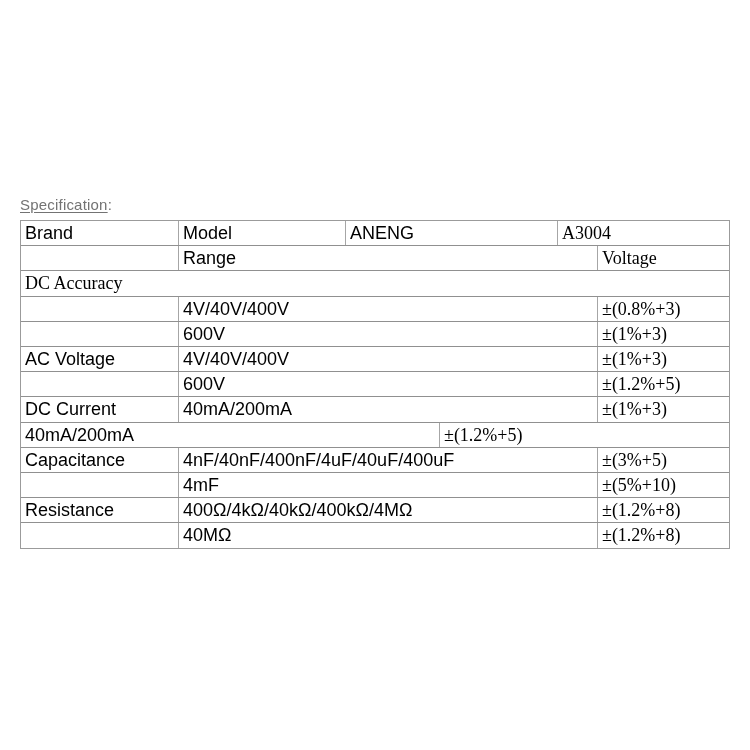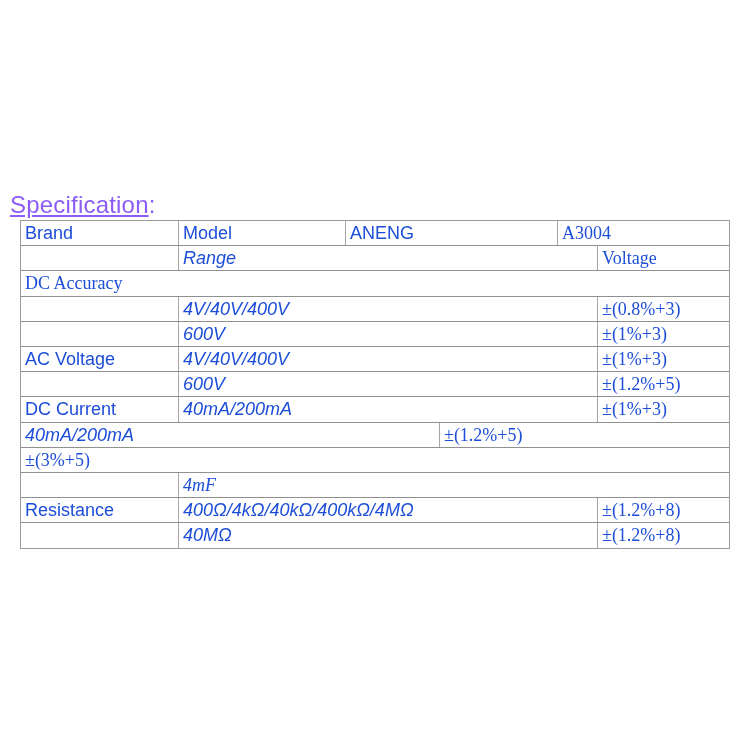--- a/index.html
+++ b/index.html
@@ -6,25 +6,25 @@
   html, body { width: 750px; height: 750px; }
   body {
     background: #ffffff;
     font-family: "Liberation Sans", sans-serif;
     color: #1c1c1c;
     position: relative;
     overflow: hidden;
   }
   .heading {
     position: absolute;
-    left: 10px;
+    left: 20px;
     top: 193px;
-    font-size: 24px;
+    font-size: 15px;
     line-height: 24px;
-    color: #8b5cf6;
+    color: #737373;
     letter-spacing: 0.2px;
   }
   .heading .underlined { text-decoration: underline; text-underline-offset: 2px; }
   .spec-table {
     position: absolute;
     left: 20px;
     top: 220px;
     width: 710px;
     border: 1px solid #9b9b9b;
     background: #ffffff;
@@ -35,31 +35,31 @@
     border-bottom: 1px solid #909090;
   }
   .t-row:last-child { border-bottom: none; }
   .t-cell {
     border-right: 1px solid #a6a6a6;
     padding-left: 4px;
     font-size: 18px;
     line-height: 24px;
     white-space: nowrap;
     overflow: hidden;
-    color: #1d4ed8;
+    color: #000000;
   }
   .t-cell:last-child { border-right: none; font-family: Liberation Serif, serif; }
   
   .c-brand-label { width: 158px; flex: 0 0 auto; }
   .c-brand-value { width: 212px; flex: 0 0 auto; }
   .c-model-label { width: 167px; flex: 0 0 auto; }
   .c-model-value { flex: 1 1 auto; }
   
   .c-category { width: 158px; flex: 0 0 auto; }
-  .c-range    { width: 419px; flex: 0 0 auto; font-style: italic; }
+  .c-range    { width: 419px; flex: 0 0 auto; }
   .c-accuracy { flex: 1 1 auto; }
 </style>
 </head>
 <body>
 
 <div class="heading"><span class="underlined">Specification</span><span>:</span></div>
 
 <div class="spec-table">
 
   <div class="t-row">
@@ -108,26 +108,29 @@
     <div class="t-cell c-range">40mA/200mA</div>
     <div class="t-cell c-accuracy">±(1%+3)</div>
   </div>
 
   <div class="t-row">
     <div class="t-cell c-range">40mA/200mA</div>
     <div class="t-cell c-accuracy">±(1.2%+5)</div>
   </div>
 
   <div class="t-row">
+    <div class="t-cell c-category">Capacitance</div>
+    <div class="t-cell c-range">4nF/40nF/400nF/4uF/40uF/400uF</div>
     <div class="t-cell c-accuracy">±(3%+5)</div>
   </div>
 
   <div class="t-row">
     <div class="t-cell c-category"></div>
     <div class="t-cell c-range">4mF</div>
+    <div class="t-cell c-accuracy">±(5%+10)</div>
   </div>
 
   <div class="t-row">
     <div class="t-cell c-category">Resistance</div>
     <div class="t-cell c-range">400Ω/4kΩ/40kΩ/400kΩ/4MΩ</div>
     <div class="t-cell c-accuracy">±(1.2%+8)</div>
   </div>
 
   <div class="t-row">
     <div class="t-cell c-category"></div>

